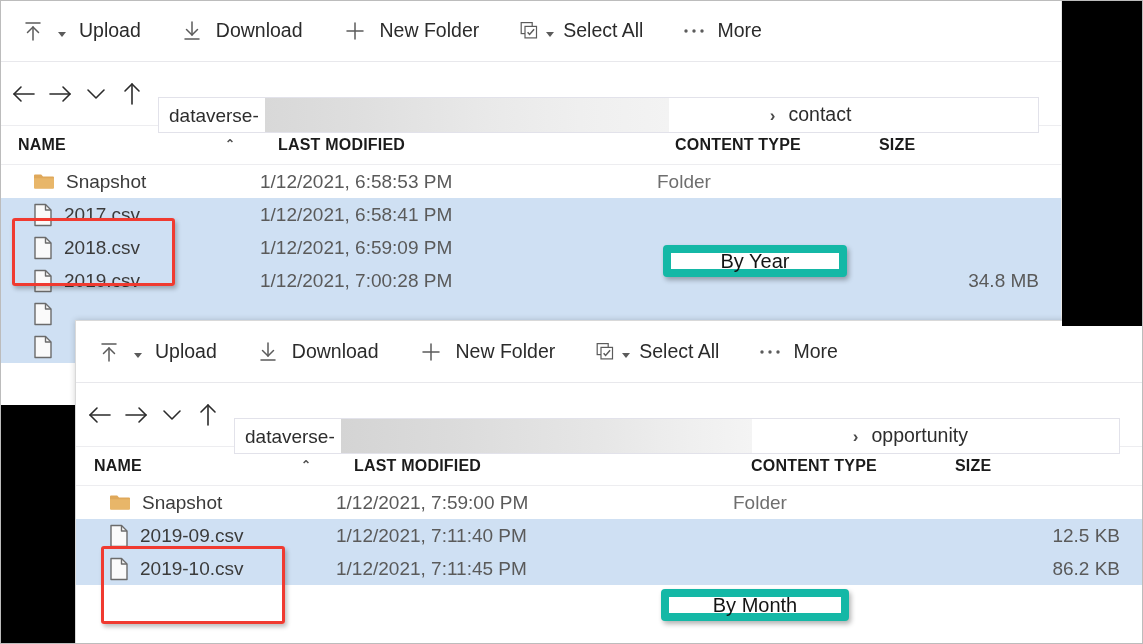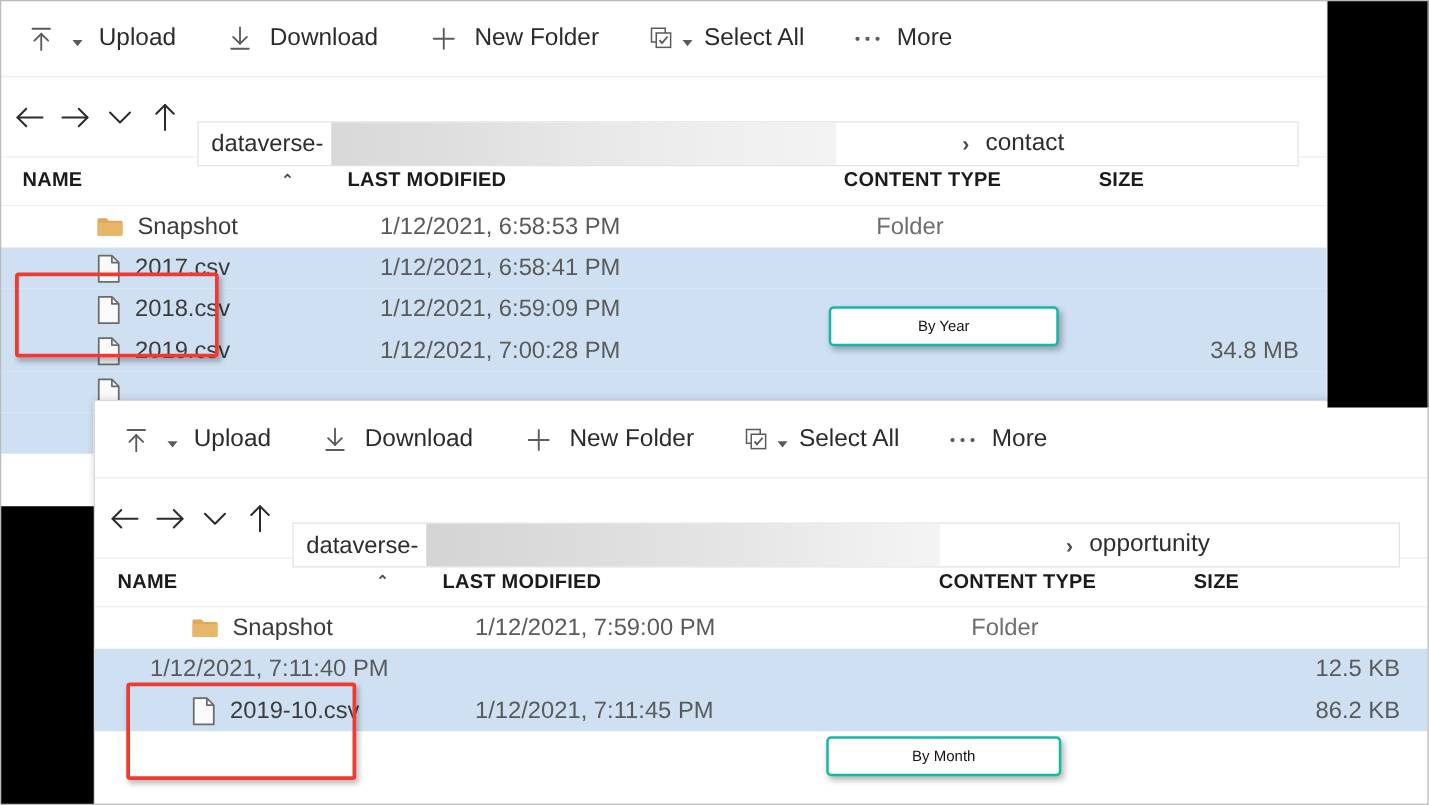--- a/index.html
+++ b/index.html
@@ -85,40 +85,39 @@
      display:flex;align-items:center;height:38px;
      border-bottom:1px solid #ededf0;background:#fff;
      font-size:16px;font-weight:700;color:#1b1b1b;letter-spacing:.2px;
   }
   .th{display:flex;align-items:center;}
   .sortarrow{margin-left:10px;color:#4d4d4d;font-size:12px;line-height:1;position:relative;top:-1px;}
   .rows{position:relative;}
   .row{
      display:flex;align-items:center;height:33px;font-size:19px;color:#3b3b3b;
      background:#fff;
-     padding-left:44px;
   }
   .row.sel{background:#cfe0f3;}
   .c-name{display:flex;align-items:center;gap:11px;overflow:hidden;}
   .c-mod{color:#5a5a5a;}
   .c-type{color:#6e6e6e;}
   .c-size{color:#5a5a5a;text-align:right;}
   .fname{white-space:nowrap;}
 
   
   .redbox{
      position:absolute;border:3px solid #f03a30;border-radius:3px;
      box-sizing:border-box;pointer-events:none;
      box-shadow:2px 3px 4px rgba(0,0,0,.25);
   }
   .callout{
      position:absolute;box-sizing:border-box;
-     background:#ffffff;border:2px solid #14b8a6;border-radius:4px;
+     background:#ffffff;border:8px solid #14b8a6;border-radius:4px;
      display:flex;align-items:center;justify-content:center;
-     font-size:12px;color:#141414;font-family:"Liberation Sans", sans-serif;
+     font-size:20px;color:#141414;font-family:"Liberation Sans", sans-serif;
      box-shadow:2px 3px 5px rgba(0,0,0,.3);
      white-space:nowrap;
   }
 
   .outer-border{
      position:absolute;left:0;top:0;width:1143px;height:644px;
      border:1px solid #bcbcbc;box-sizing:border-box;pointer-events:none;
   }
 </style>
 </head>
@@ -471,20 +470,29 @@
                 <path d="M1 6.3 H21 V15.6 A1 1 0 0 1 20 16.6 H2 A1 1 0 0 1 1 15.6 Z" fill="#e8b669"></path>
               </svg>
             </span>
             <span class="fname">Snapshot</span>
           </div>
           <div class="c-mod" style="width:397px;">1/12/2021, 7:59:00 PM</div>
           <div class="c-type" style="width:197px;">Folder</div>
           <div class="c-size" style="flex:1;padding-right:22px;"></div>
         </div>
         <div class="row sel">
+          <div class="c-name" style="width:260px;padding-left:33px;box-sizing:border-box;">
+            <span class="ico">
+              <svg width="20" height="24" viewBox="0 0 20 24">
+                <path d="M2 1.5 H12.5 L18 7 V22.5 H2 Z" fill="#fafafa" stroke="#6b6b6b" stroke-width="1.4" stroke-linejoin="round"></path>
+                <path d="M12.5 1.5 V7 H18" fill="none" stroke="#6b6b6b" stroke-width="1.4" stroke-linejoin="round"></path>
+              </svg>
+            </span>
+            <span class="fname">2019-09.csv</span>
+          </div>
           <div class="c-mod" style="width:397px;">1/12/2021, 7:11:40 PM</div>
           <div class="c-type" style="width:197px;"></div>
           <div class="c-size" style="flex:1;padding-right:22px;">12.5 KB</div>
         </div>
         <div class="row sel">
           <div class="c-name" style="width:260px;padding-left:33px;box-sizing:border-box;">
             <span class="ico">
               <svg width="20" height="24" viewBox="0 0 20 24">
                 <path d="M2 1.5 H12.5 L18 7 V22.5 H2 Z" fill="#fafafa" stroke="#6b6b6b" stroke-width="1.4" stroke-linejoin="round"></path>
                 <path d="M12.5 1.5 V7 H18" fill="none" stroke="#6b6b6b" stroke-width="1.4" stroke-linejoin="round"></path>

